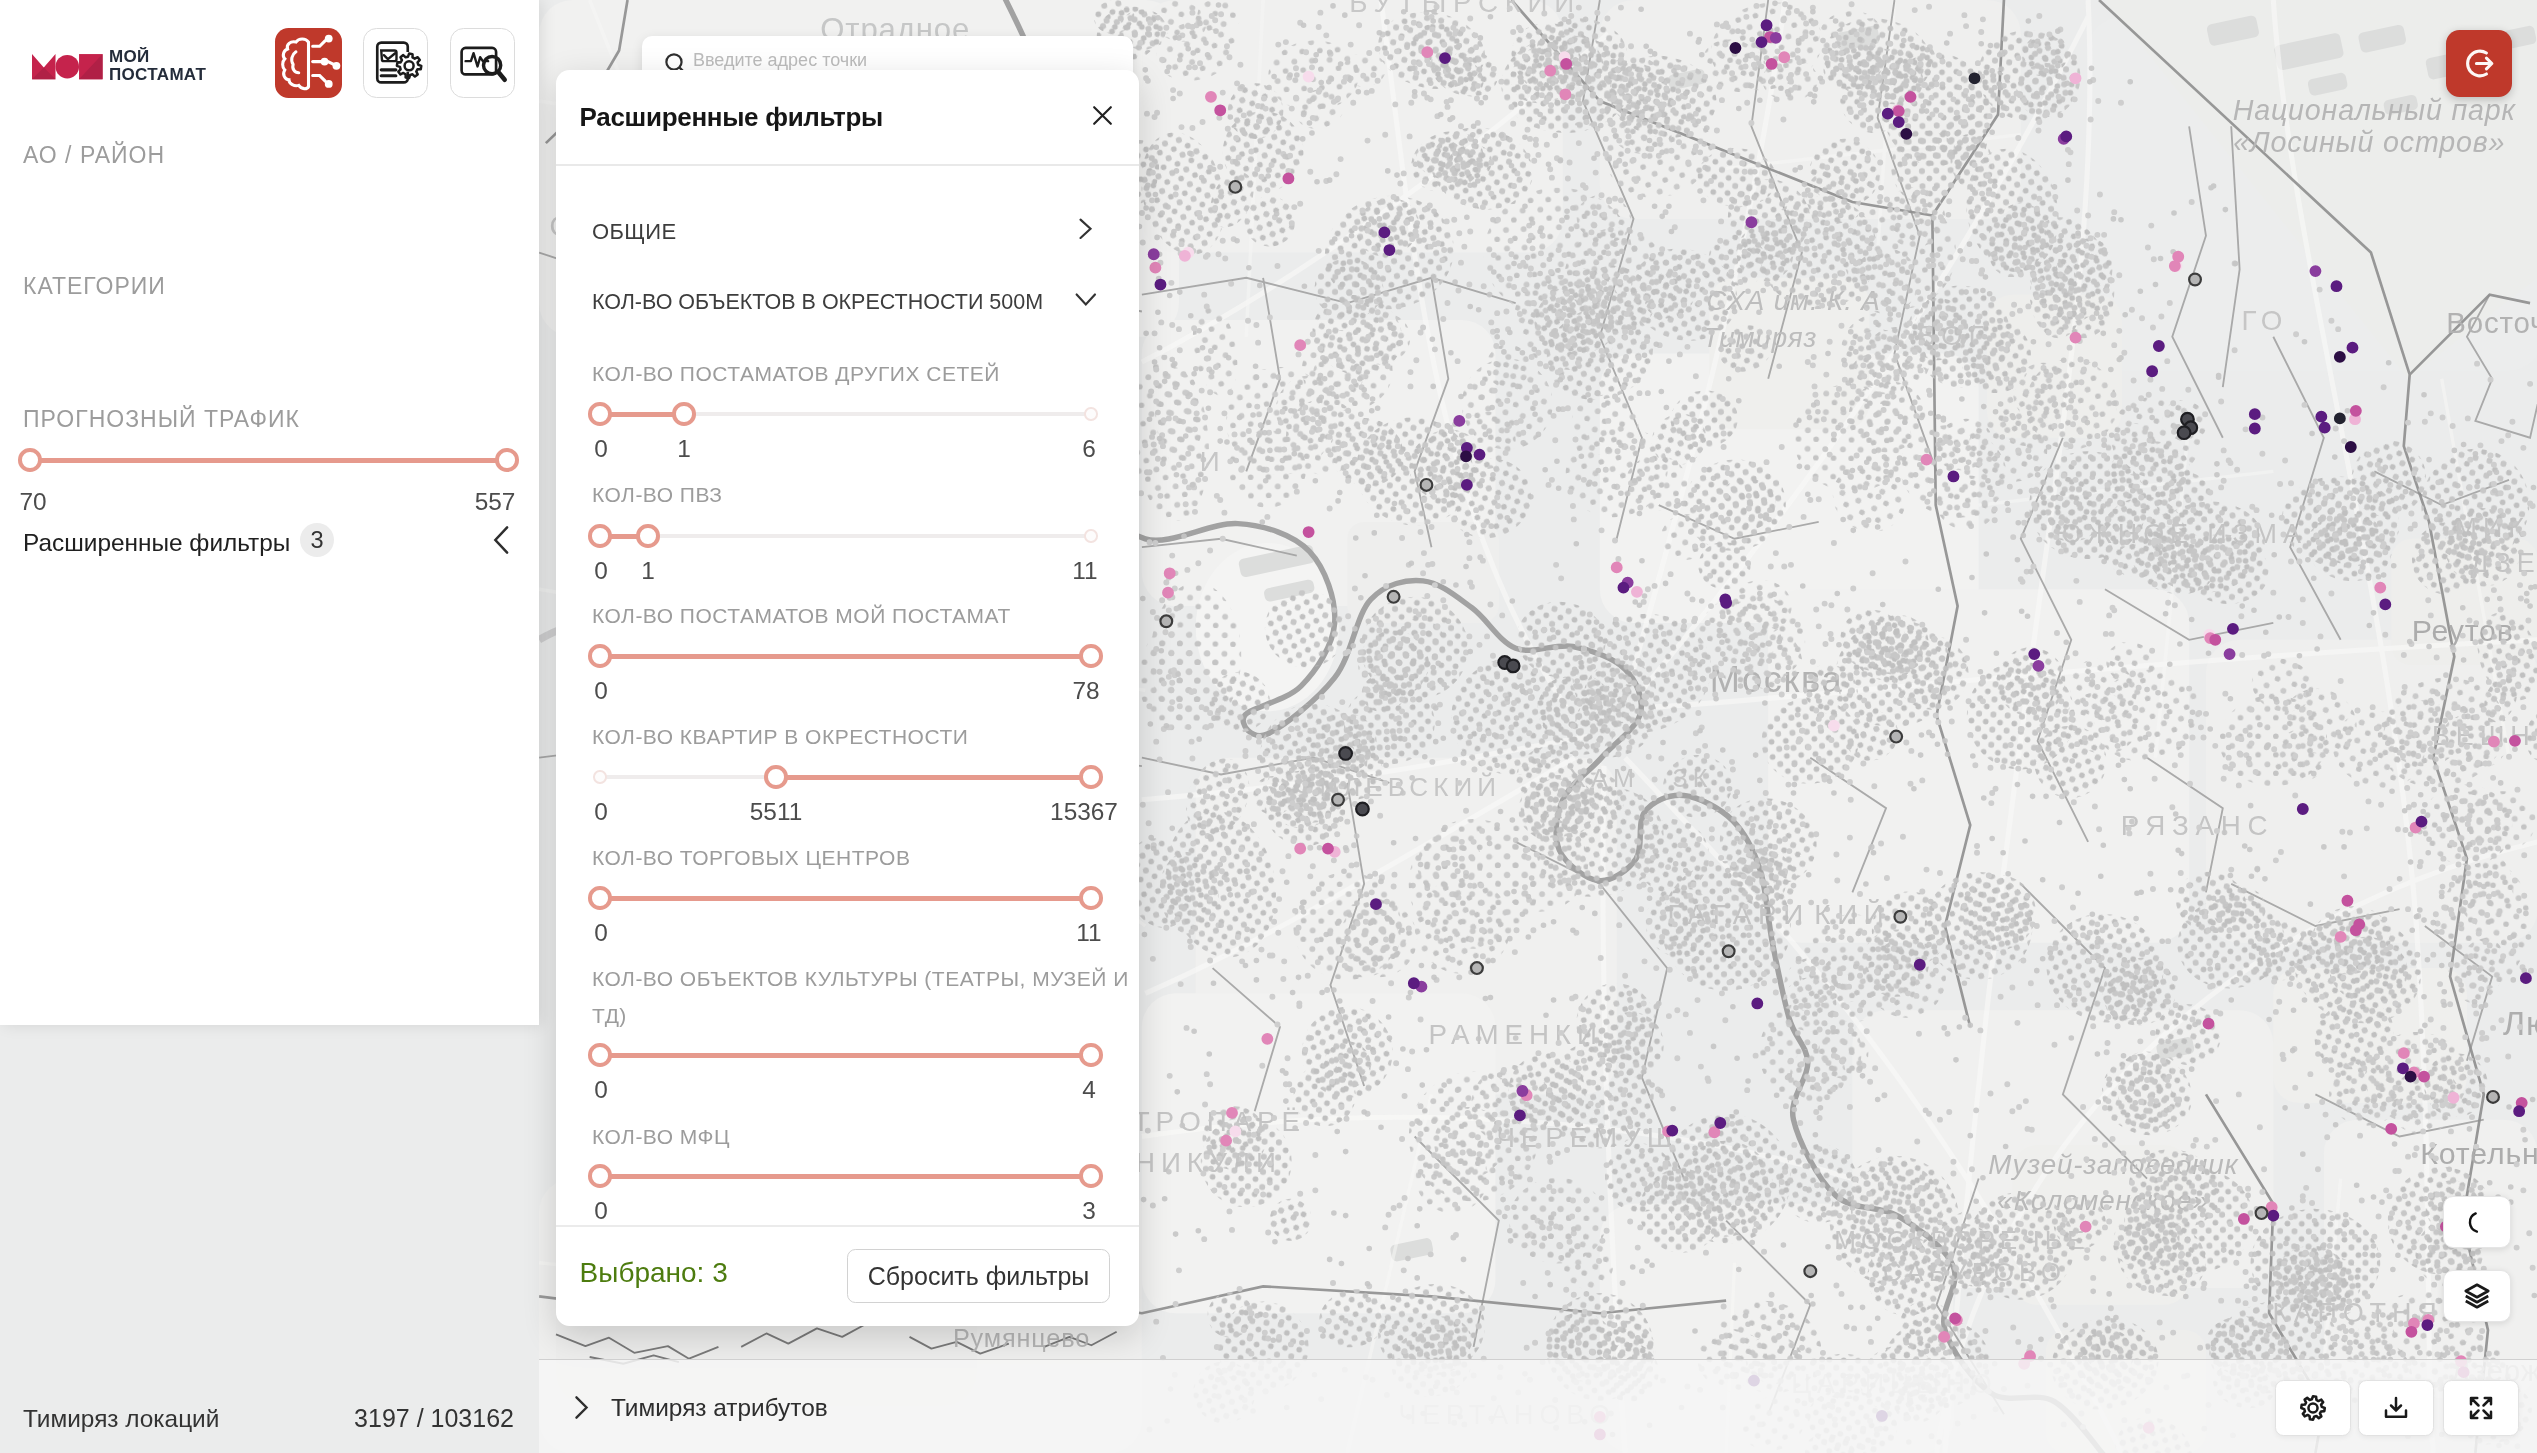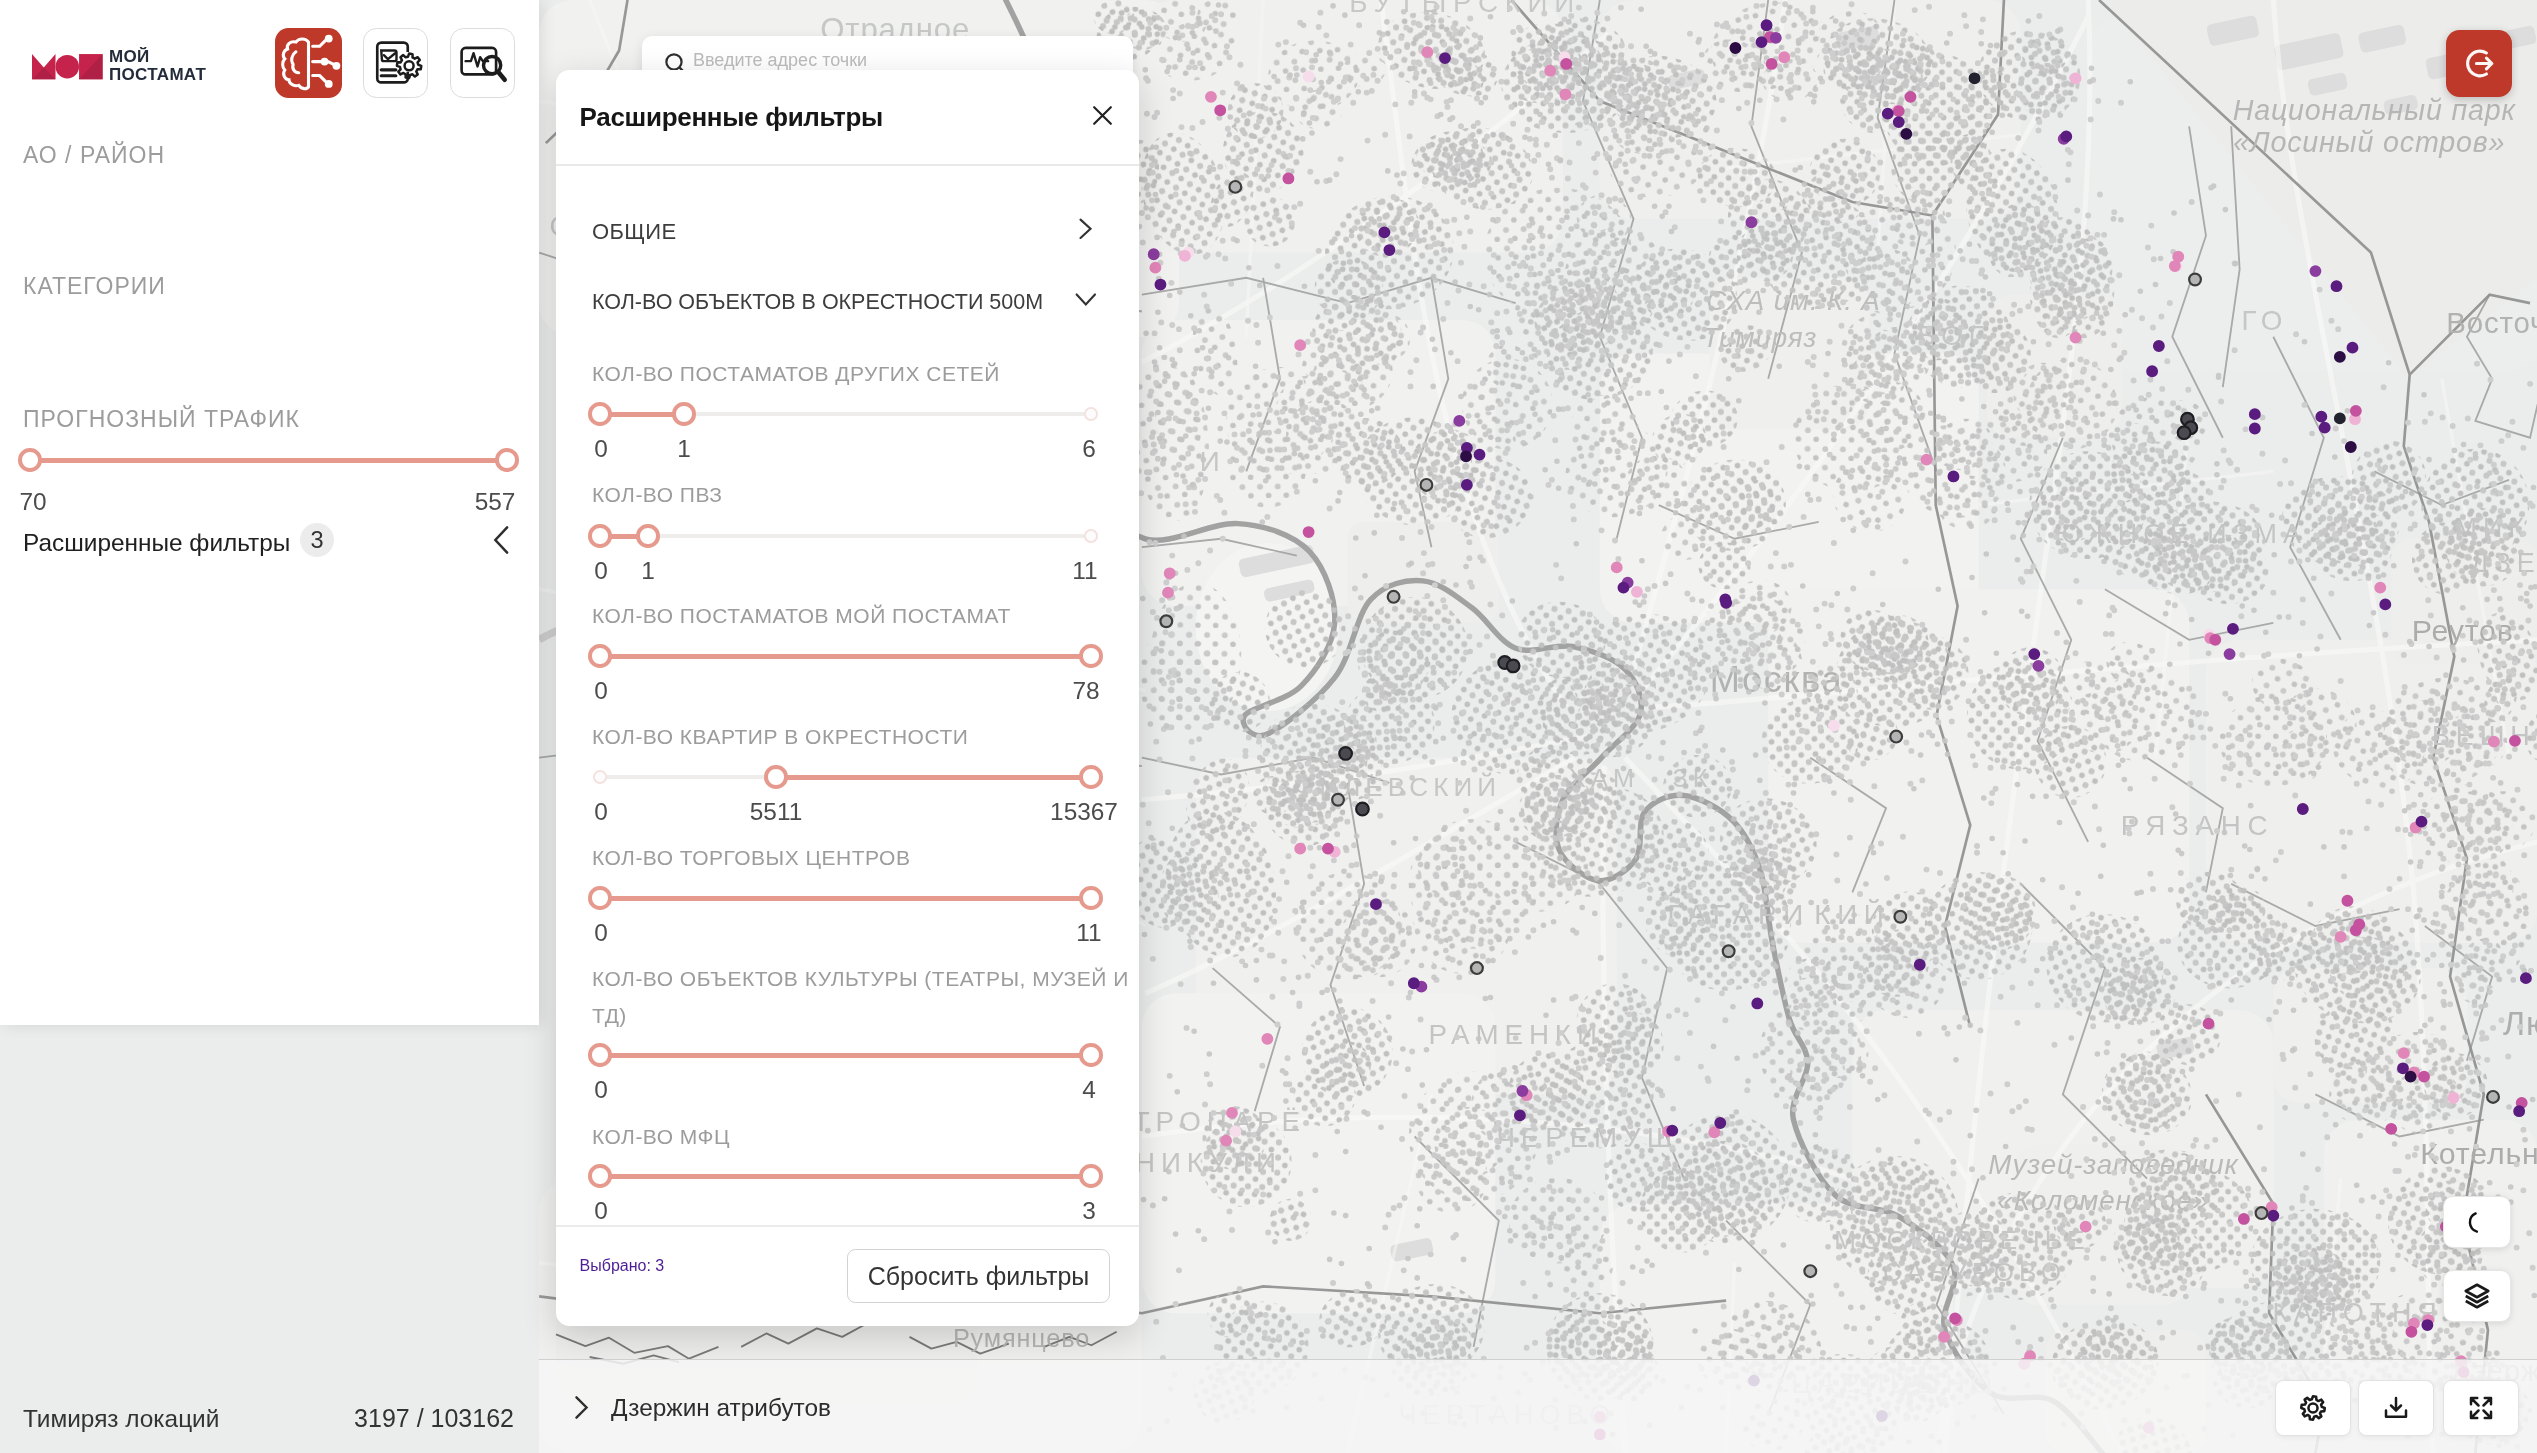--- a/index.html
+++ b/index.html
@@ -741,28 +741,28 @@
 <div class="rail" style="left:0;right:0;top:-1.7px"></div>
 <div class="edot" style="left:-6.7px;top:-6.7px"></div>
 <div class="edot" style="left:484px;top:-6.7px"></div>
 <div class="seg" style="left:0px;width:491px;top:-2.5px"></div>
 <div class="knob" style="left:-11.8px;top:-11.8px"></div>
 <div class="knob" style="left:479px;top:-11.8px"></div>
 </div>
 <div class="pval" style="left:45px;top:1127px">0</div>
 <div class="pval" style="left:533px;top:1127px">3</div>
 <div class="abs" style="left:0;top:1155px;width:583px;height:1.7px;background:#ebebeb"></div>
-<div class="abs" style="left:23.6px;top:1187px;font-size:16px;color:#4c1d95">Выбрано: 3</div>
+<div class="abs" style="left:23.6px;top:1187px;font-size:28px;color:#4d7c0f">Выбрано: 3</div>
 <div class="abs" style="left:291px;top:1179px;width:263px;height:54px;border:1.7px solid #d2d2d2;border-radius:8.4px;text-align:center;line-height:52px;font-size:25px;color:#333;background:#fff">Сбросить фильтры</div>
 </div>
 <div id="bbar">
   <svg class="abs" style="left:34px;top:34px" width="17" height="27" viewBox="0 0 20 32" fill="none" stroke="#2e2e2e" stroke-width="2.8" stroke-linecap="round">
       <path d="M4,4 L16,16 L4,28"></path>
     </svg>
-  <div class="abs" style="left:72px;top:34px;font-size:24.4px;color:#2d2d2d">Дзержин атрибутов</div>
+  <div class="abs" style="left:72px;top:34px;font-size:24.4px;color:#2d2d2d">Тимиряз атрибутов</div>
   <div class="bbtn" style="left:1736px">
     <div class="ibx">
         <svg width="34" height="34" viewBox="0 0 24 24" fill="none" stroke="#1a1a1a" stroke-width="1.8">
           <circle cx="12" cy="12" r="3.2"></circle>
           <path d="M20.3,12.0 L20.0,14.2 L17.7,14.4 L16.9,15.8 L17.9,17.9 L16.1,19.2 L14.4,17.7 L12.8,18.2 L12.0,20.3 L9.8,20.0 L9.6,17.7 L8.2,16.9 L6.1,17.9 L4.8,16.1 L6.3,14.4 L5.8,12.8 L3.7,12.0 L4.0,9.8 L6.3,9.6 L7.1,8.2 L6.1,6.1 L7.9,4.8 L9.6,6.3 L11.2,5.8 L12.0,3.7 L14.2,4.0 L14.4,6.3 L15.8,7.1 L17.9,6.1 L19.2,7.9 L17.7,9.6 L18.2,11.2 Z" stroke-linejoin="round"></path>
         </svg>
       </div>
   </div>
   <div class="bbtn" style="left:1819px">
     <div class="ibx">

